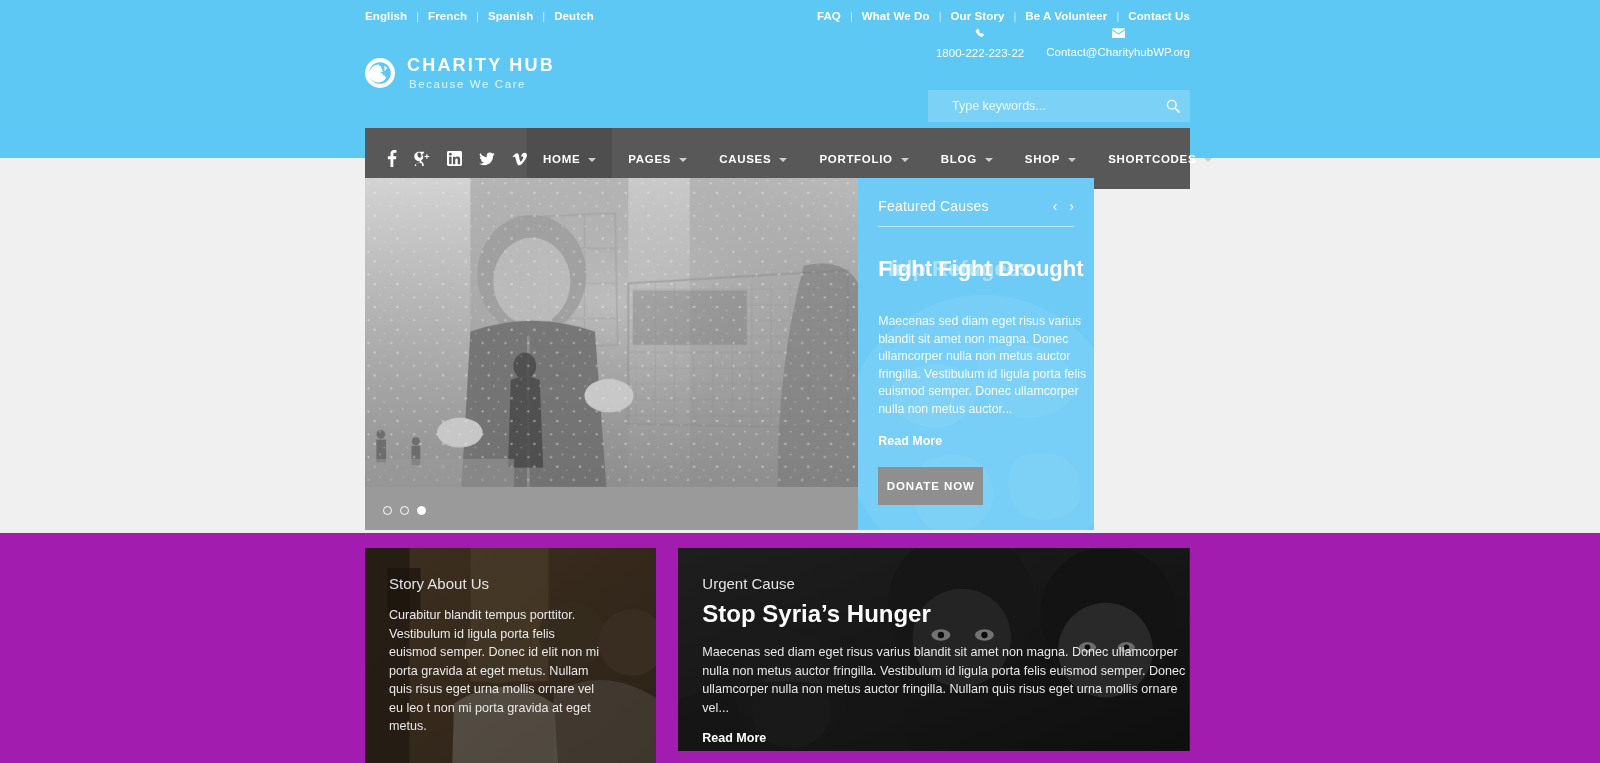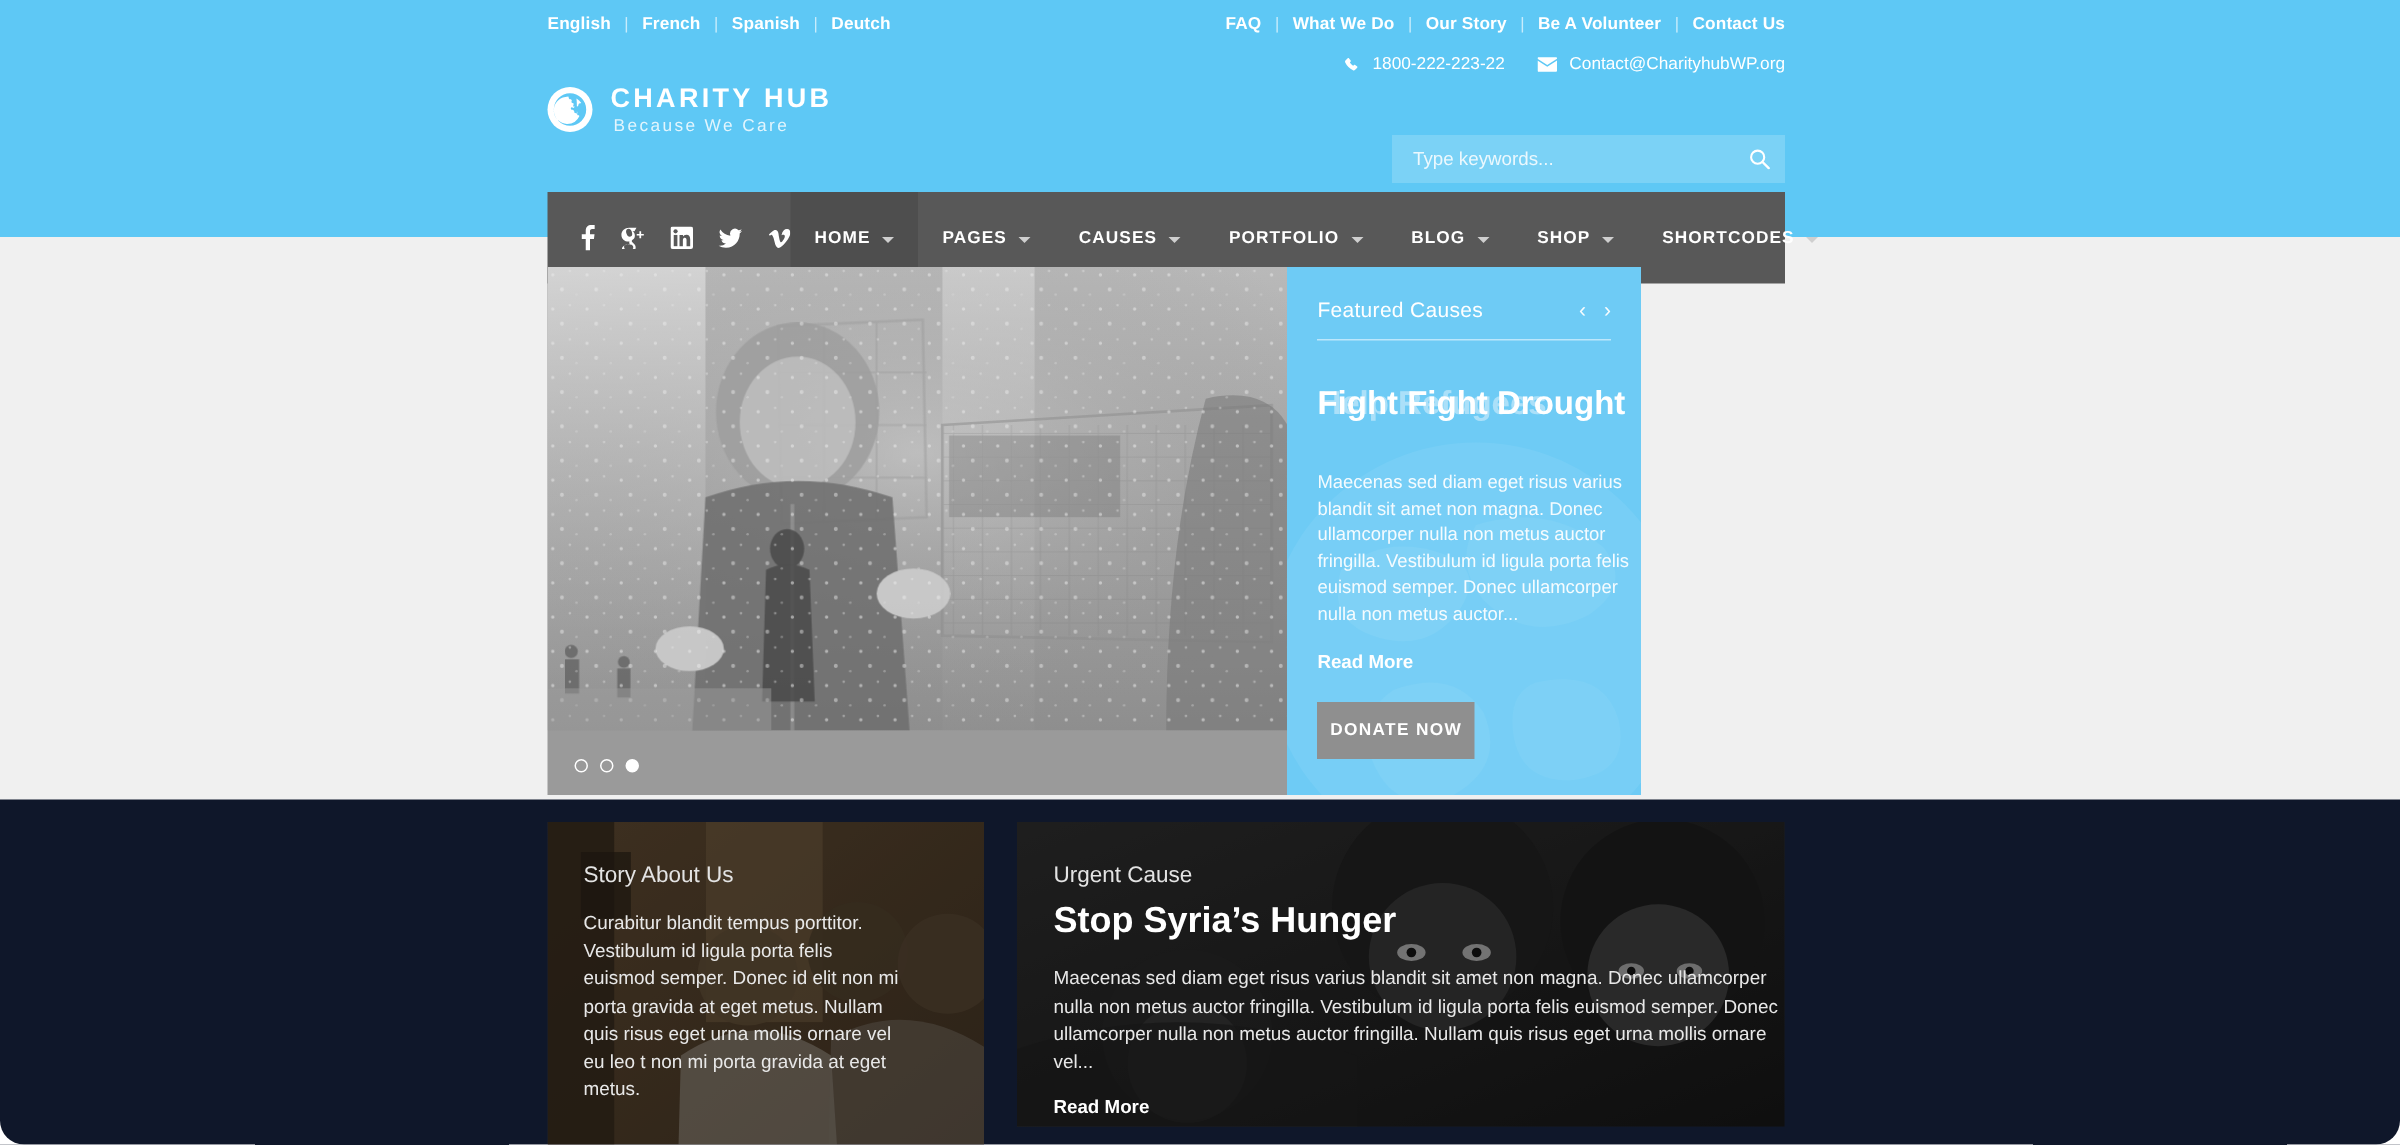--- a/index.html
+++ b/index.html
@@ -3,21 +3,21 @@
 <meta charset="utf-8">
 <style>
   * { box-sizing: border-box; margin: 0; padding: 0; }
   html, body {
     width: 1600px; height: 763px;
     overflow: hidden;
     background: #ffffff;
     font-family: "Liberation Sans", sans-serif;
   }
 
-  .page { position: relative; width: 1600px; height: 763px; background:#0f172a;border-radius:16px; }
+  .page { position: relative; width: 1600px; height: 763px; background:#a21caf; }
 
   
   .blue-band {
     position: absolute; left:0; top:0; width:1600px; height:158px;
     background:#5ec8f5;
   }
   .gray-band {
     position: absolute; left:0; top:158px; width:1600px; height:375px;
     background:#f0f0f0;
   }
@@ -31,21 +31,21 @@
   .langs a, .toplinks a {
     color:#ffffff; font-size:11.5px; font-weight:bold; text-decoration:none;
     letter-spacing:0.1px;
   }
   .sep { color:rgba(255,255,255,.65); font-size:11px; margin:0 9px; font-weight:normal;}
 
   .contactline {
     position:absolute; left:365px; top:34px; width:825px; height:18px;
     display:flex; justify-content:flex-end; align-items:center; gap:22px;
   }
-  .contactline .citem { display:flex; align-items:center; gap:8px; }
+  .contactline .citem { display:flex; align-items:center; gap:8px;flex-direction:column; }
   .contactline .ctext { color:#ffffff; font-size:11.5px; }
   .ico-svg { display:block; }
 
   
   .logo { position:absolute; left:365px; top:54px; display:flex; align-items:center; gap:12px; }
   .globe {
     width:30px; height:30px; border-radius:50%; background:#fff;
     display:flex; align-items:center; justify-content:center;
   }
   .logo-text .brand {
@@ -58,21 +58,21 @@
 
   
   .searchbox {
     position:absolute; left:928px; top:90px; width:262px; height:32px;
     background:rgba(255,255,255,.18);
     display:flex; align-items:center;
   }
   .searchbox input {
     flex:1; background:transparent; border:none; outline:none;
     color:#ffffff; font-size:12.5px; font-family:"Liberation Sans", sans-serif;
-    padding-left:14px;
+    padding-left:24px;
   }
   .searchbox input::placeholder { color:rgba(255,255,255,.85); }
   .search-btn {
     width:34px; height:32px; background:transparent; border:none; cursor:pointer;
     display:flex; align-items:center; justify-content:center;
   }
 
   
   .navbar {
     position:absolute; left:365px; top:128px; width:825px; height:61px;

